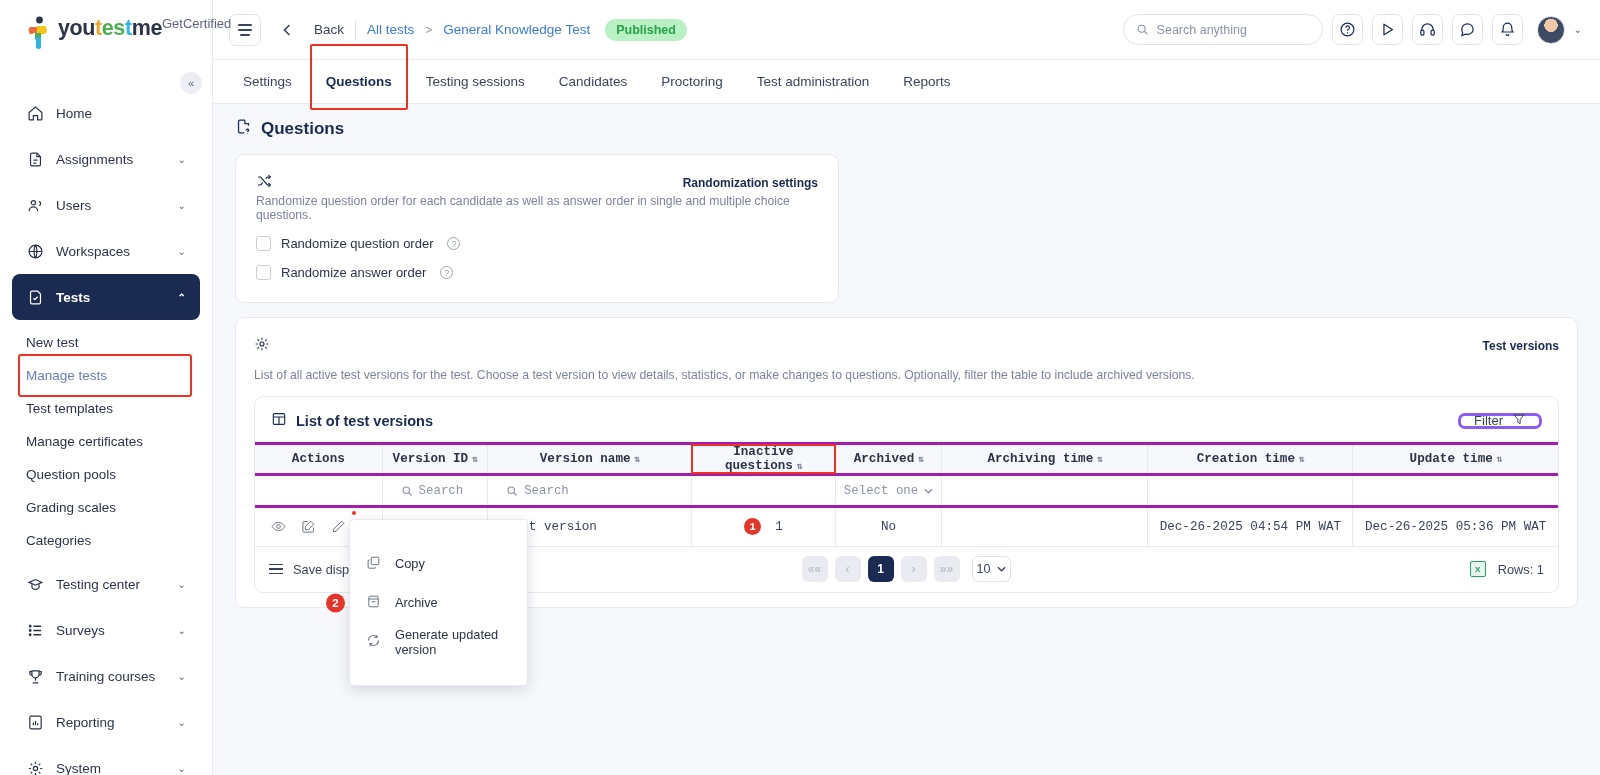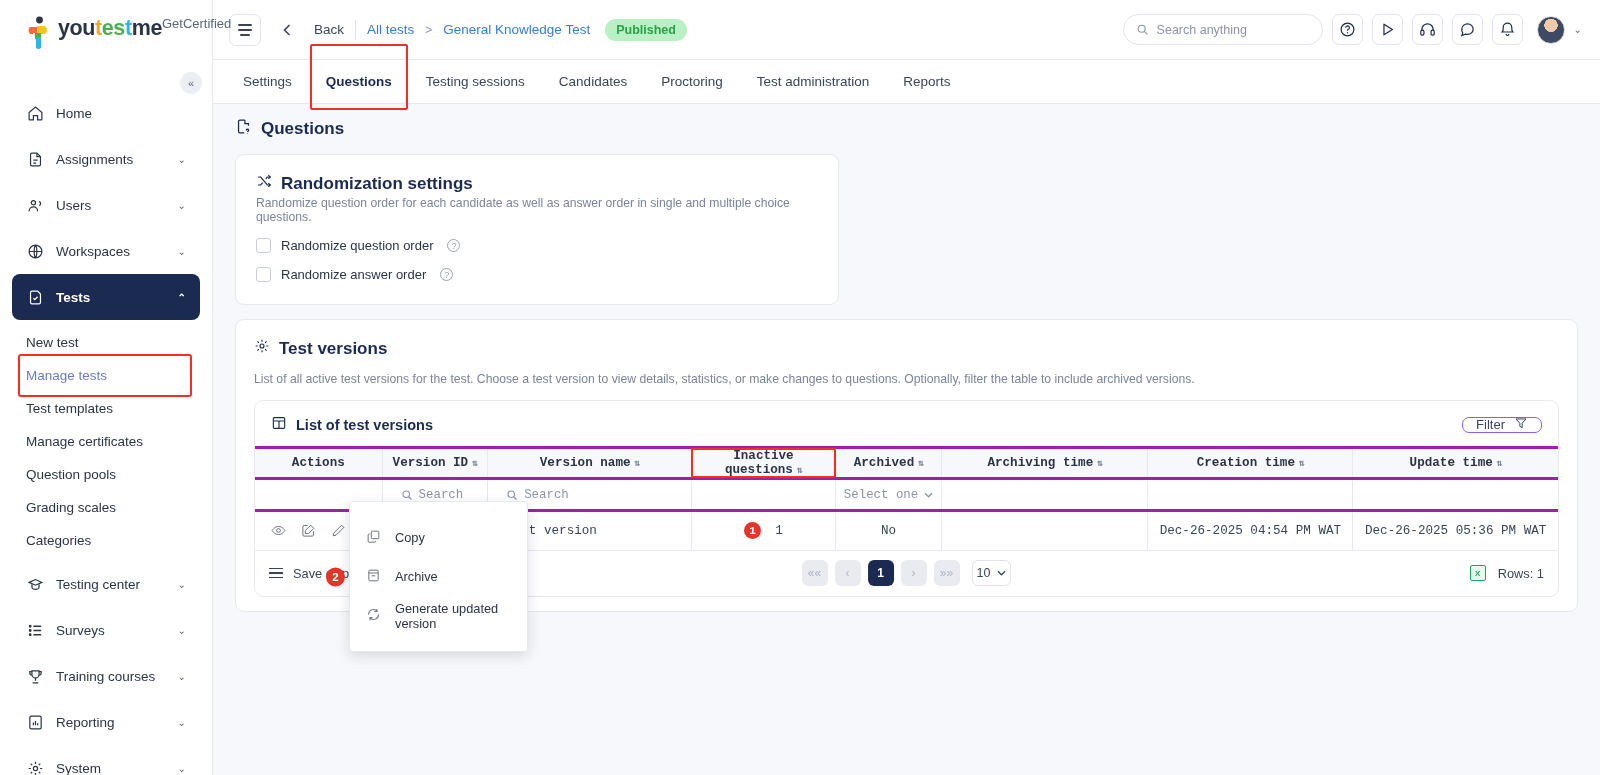--- a/index.html
+++ b/index.html
@@ -127,21 +127,21 @@
 
   
   .content { flex: 1; overflow: hidden; padding: 14px 22px 0 22px; }
   .page-title { display: flex; align-items: center; gap: 9px; font-size: 17px; font-weight: 700; color: #1b2a51; margin-bottom: 14px; }
   .page-title svg { width: 17px; height: 17px; }
 
   .card {
     background: #ffffff; border: 1px solid #e6e9ef; border-radius: 9px;
   }
   .card-rand { width: 604px; padding: 18px 20px 22px 20px; }
-  .card-head { display: flex; align-items: center; gap: 9px; font-size: 17px; font-weight: 700; color: #1b2a51; }
+  .card-head { display: flex; align-items: center; gap: 9px; font-size: 12px; font-weight: 700; color: #1b2a51; justify-content: space-between; }
   .card-head svg { width: 16px; height: 16px; }
   .card-desc { font-size: 12.2px; color: #7b8499; margin-top: 2px; }
   .chk-row { display: flex; align-items: center; gap: 10px; margin-top: 14px; font-size: 13px; color: #2b3446; }
   .chk { width: 15px; height: 15px; border: 1px solid #c8cdd8; border-radius: 3px; background: #fff; cursor: pointer; }
   .info-i {
     width: 13px; height: 13px; border: 1px solid #9aa3b3; border-radius: 50%;
     font-size: 9px; color: #9aa3b3; display: inline-flex; align-items: center;
     justify-content: center; margin-left: 4px; cursor: pointer;
   }
 
@@ -152,21 +152,21 @@
     margin-top: 14px; border: 1px solid #e6e9ef; border-radius: 9px; background: #fff;
     overflow: visible;
   }
   .inner-head {
     display: flex; align-items: center; padding: 14px 16px 12px 16px;
   }
   .inner-title { display: flex; align-items: center; gap: 9px; font-size: 14.5px; font-weight: 700; color: #1b2a51; }
   .inner-title svg { width: 16px; height: 16px; }
   .filter-btn {
     margin-left: auto; display: flex; align-items: center; gap: 9px;
-    border: 1px solid #8b5cf6; border-radius: 7px; height: 16px; padding: 0 13px;
+    border: 3px solid #8b5cf6; border-radius: 7px; height: 16px; padding: 0 13px;
     font-size: 13px; color: #3a4559; cursor: pointer; background: #fff;
   }
   .filter-btn svg { width: 14px; height: 14px; }
 
   table.tv { width: 100%; border-collapse: collapse; table-layout: fixed; }
   table.tv th, table.tv td {
     border-top: 3px solid #a21caf; border-right: 1px solid #e6e9ef;
     font-size: 12.6px; text-align: center; font-weight: 400; font-family: Liberation Mono, monospace;
   }
   table.tv th:last-child, table.tv td:last-child { border-right: none; }
@@ -226,23 +226,23 @@
   .foot-right { margin-left: auto; display: flex; align-items: center; gap: 12px; }
   .xls {
     width: 16px; height: 16px; border: 1.6px solid #21a366; border-radius: 2px;
     display: flex; align-items: center; justify-content: center;
     font-size: 8px; font-weight: 700; color: #21a366; background: #e9f7ef;
   }
   .rows-count { font-size: 12.8px; color: #3a4559; }
 
   
   .dropdown {
-    position: absolute; left: 349px; top: 501px; width: 179px;
+    position: absolute; left: 349px; top: 519px; width: 179px;
     background: #fff; border: 1px solid #e6e9ef; border-radius: 4px;
-    box-shadow: 0 4px 14px rgba(20,30,60,.14); padding: 16px 0; z-index: 40;
+    box-shadow: 0 4px 14px rgba(20,30,60,.14); padding: 24px 0; z-index: 40;
   }
   .dd-item {
     display: flex; align-items: center; gap: 14px; height: 39px; padding: 0 16px;
     font-size: 12.8px; color: #2b3446; cursor: pointer;
   }
   .dd-item svg { width: 15px; height: 15px; color: #6b7280; flex: 0 0 15px; }
   .badge-2 {
     position: absolute; left: -24px; top: 50%; transform: translateY(-50%);
     width: 19px; height: 19px; border-radius: 50%; background: #e5342a; color: #fff;
     font-size: 11.5px; font-weight: 700; display: flex; align-items: center; justify-content: center;

